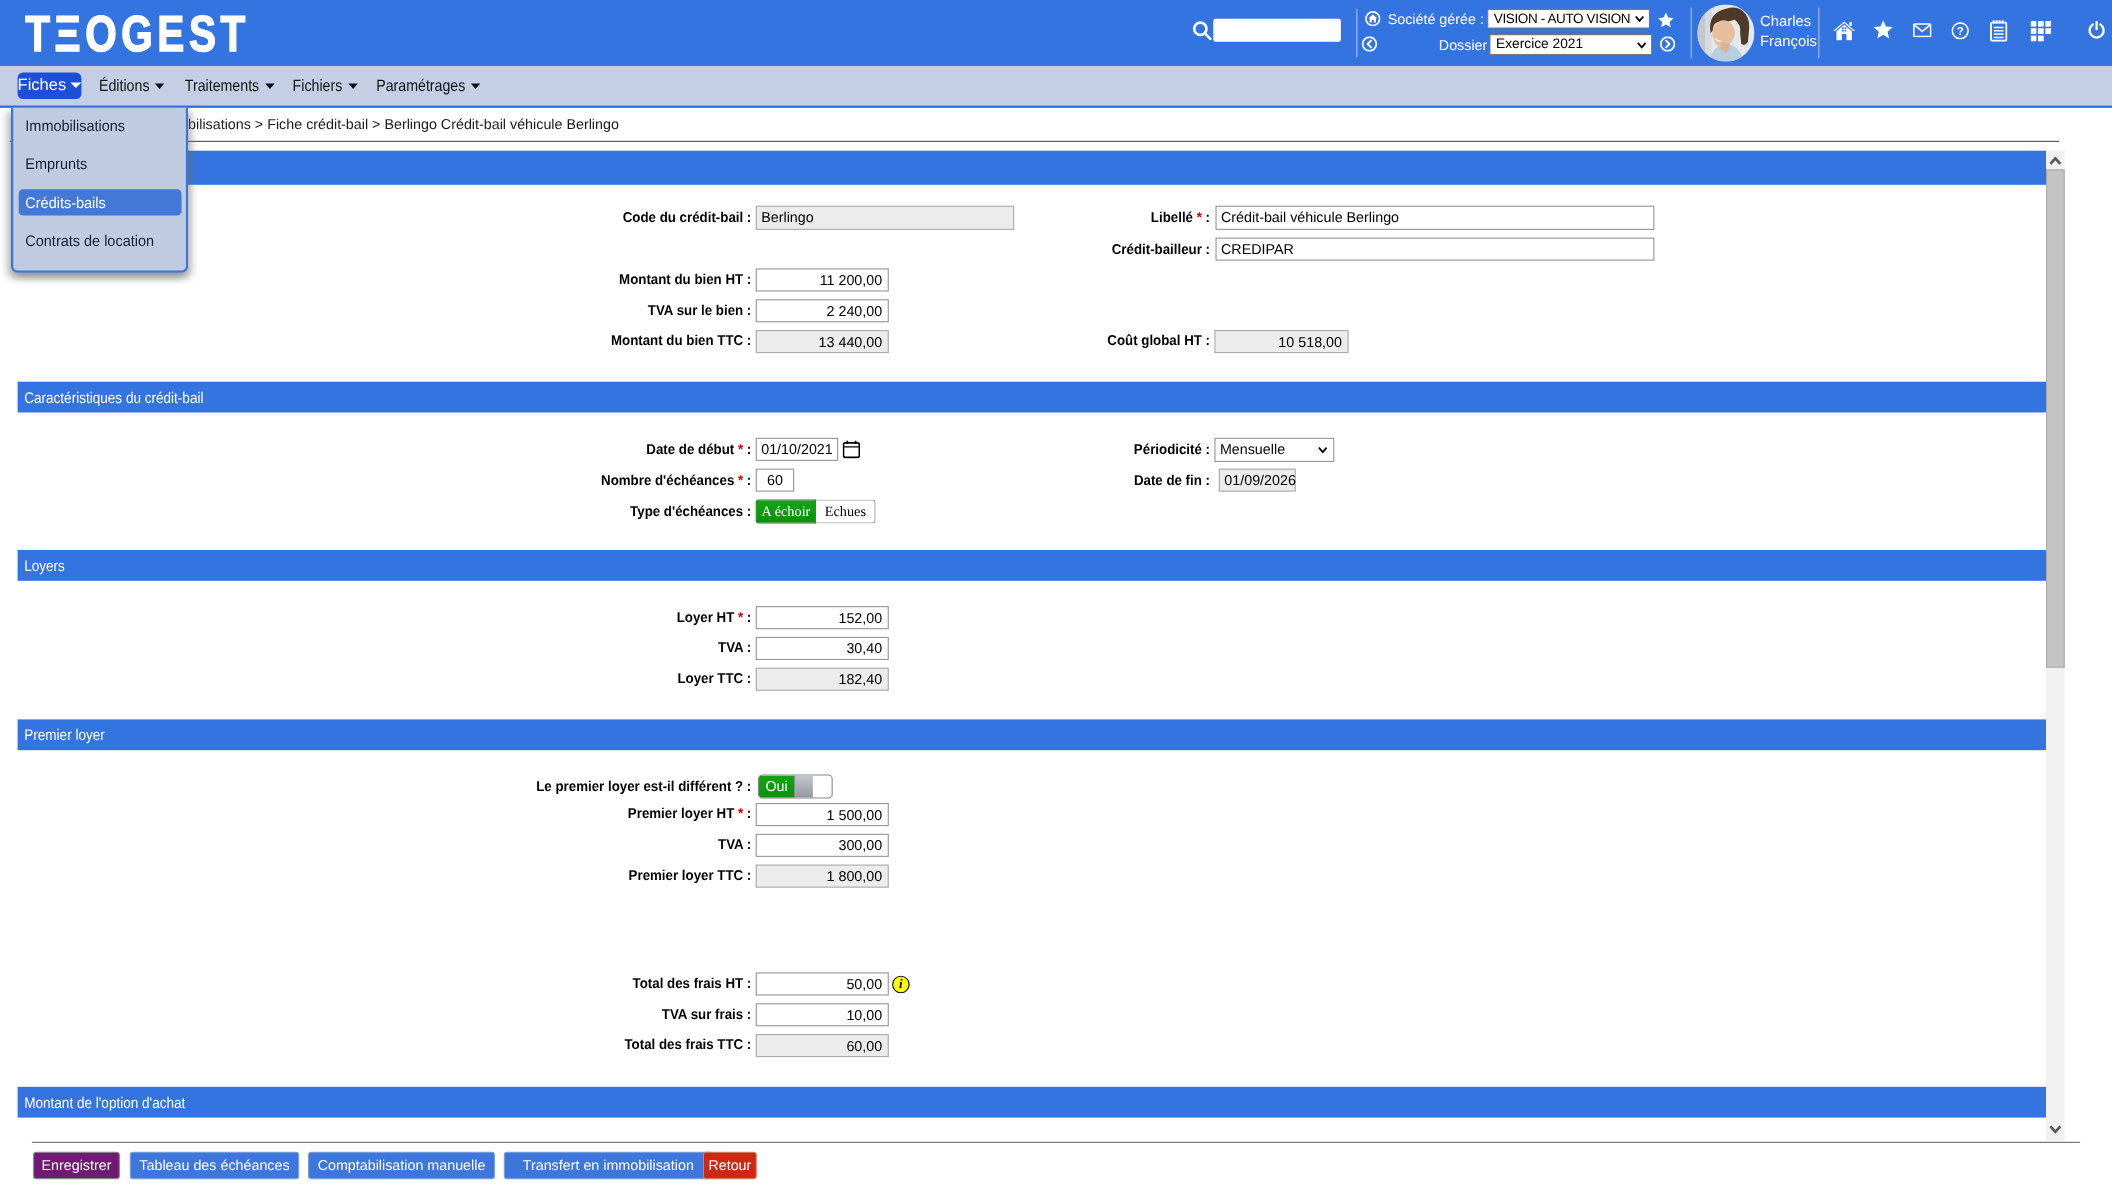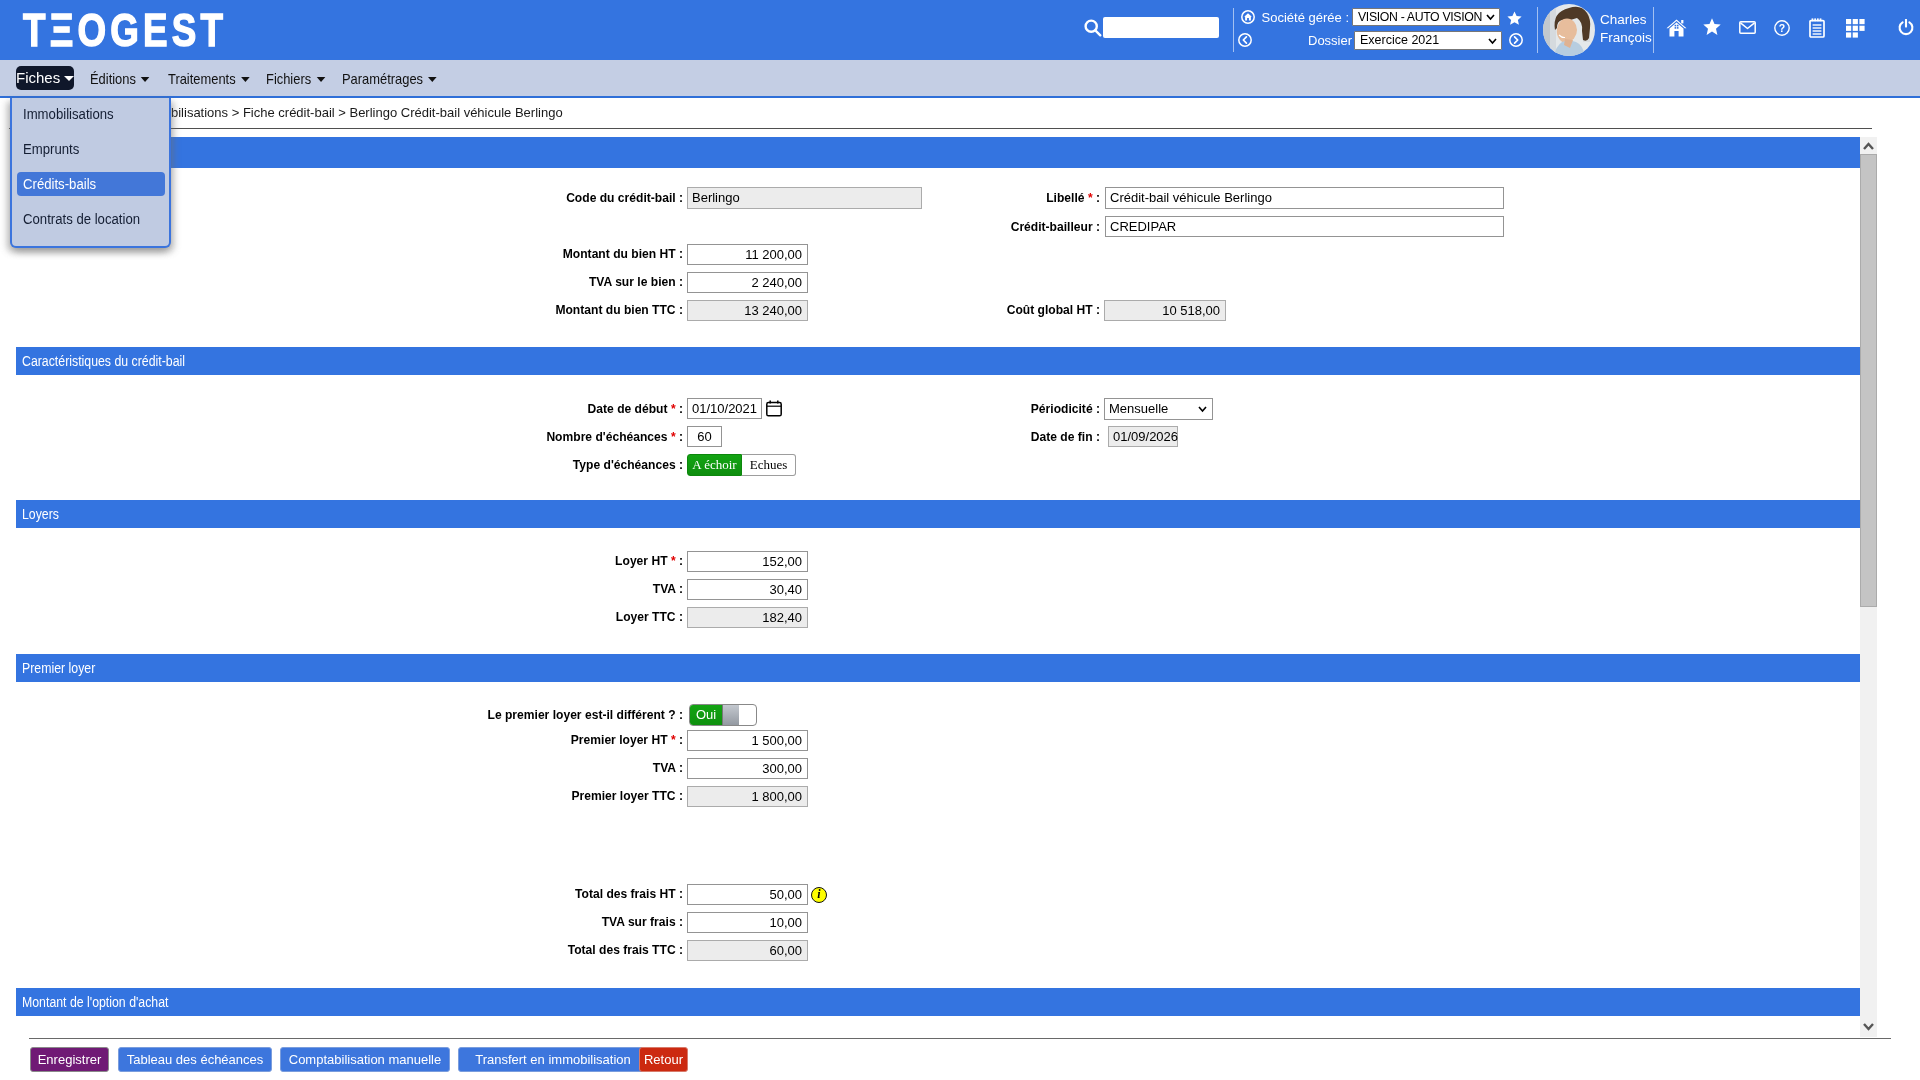--- a/index.html
+++ b/index.html
@@ -13,21 +13,21 @@
   -webkit-text-stroke:1.4px #fff; transform:scaleX(0.8); transform-origin:0 0; white-space:nowrap; }
 .wtxt { color:#fff; font-size:13px; white-space:nowrap; }
 .sep { position:absolute; width:1px; background:rgba(255,255,255,0.55); }
 .tsel { position:absolute; background:#fff; border:1px solid #777; border-radius:1px;
   font-size:13px; color:#000; padding-left:5px; }
 .tsel svg { position:absolute; right:4px; top:50%; margin-top:-4px; }
 
 #menubar { position:absolute; left:0; top:60px; width:1920px; height:38px; background:#c4cee4; border-bottom:2px solid #2f6fd8; }
 .mitem { position:absolute; top:0; height:37px; line-height:37px; font-size:15px; color:#111; white-space:nowrap; transform:scaleX(0.86); transform-origin:0 50%; }
 .caret { display:inline-block; width:0; height:0; border-left:5.2px solid transparent; border-right:5.2px solid transparent; border-top:5.5px solid #111; margin-left:6px; margin-bottom:1px; vertical-align:middle; }
-#fichesbtn { position:absolute; left:16px; top:6px; width:58px; height:24px; background:#0f172a; border-radius:5px; color:#fff; font-size:15px; line-height:24px; text-align:center; white-space:nowrap; }
+#fichesbtn { position:absolute; left:16px; top:6px; width:58px; height:24px; background:#1d4ed8; border-radius:5px; color:#fff; font-size:15px; line-height:24px; text-align:center; white-space:nowrap; }
 #fichesbtn .caret { border-top-color:#fff; margin-left:4px; }
 
 #crumb { position:absolute; left:171px; top:97px; height:31px; line-height:31px; font-size:13px; color:#1a1a1a; }
 #crumbline { position:absolute; left:9px; top:128px; width:1863px; height:1px; background:#4f4f4f; }
 
 #drop { position:absolute; left:10px; top:98px; width:161px; height:150px; background:#c0cbe2;
   border:2px solid #3b74dd; border-top:none; border-radius:0 0 6px 6px; z-index:50;
   box-shadow:-3px 4px 7px rgba(110,110,110,.45), 3px 4px 7px rgba(110,110,110,.45); }
 .ditem { position:absolute; left:11px; height:24px; line-height:24px; font-size:14px; color:#141e33; transform:scaleX(0.94); transform-origin:0 50%; white-space:nowrap; }
 #dhl { position:absolute; left:5px; top:74px; width:148px; height:24px; background:#4377d8; border-radius:4px; }
@@ -197,21 +197,21 @@
 <div class="fld txt dis" style="left:687px;top:187px;width:235px;height:22px;line-height:20px">Berlingo</div>
 <div class="lab" style="left:803px;top:187px;width:297px;line-height:22px">Libellé <span class="st">*</span> :</div>
 <div class="fld txt" style="left:1105px;top:187px;width:399px;height:22px;line-height:20px">Crédit-bail véhicule Berlingo</div>
 <div class="lab" style="left:803px;top:216px;width:297px;line-height:21px">Crédit-bailleur :</div>
 <div class="fld txt" style="left:1105px;top:216px;width:399px;height:21px;line-height:19px">CREDIPAR</div>
 <div class="lab" style="left:283px;top:244px;width:400px;line-height:20px">Montant du bien HT :</div>
 <div class="fld num" style="left:687px;top:244px;width:121px;height:21px;line-height:19px">11 200,00</div>
 <div class="lab" style="left:283px;top:272px;width:400px;line-height:20px">TVA sur le bien :</div>
 <div class="fld num" style="left:687px;top:272px;width:121px;height:21px;line-height:19px">2 240,00</div>
 <div class="lab" style="left:283px;top:300px;width:400px;line-height:20px">Montant du bien TTC :</div>
-<div class="fld num dis" style="left:687px;top:300px;width:121px;height:21px;line-height:19px">13 240,00</div>
+<div class="fld num dis" style="left:687px;top:300px;width:121px;height:21px;line-height:19px">13 440,00</div>
 <div class="lab" style="left:803px;top:300px;width:297px;line-height:20px">Coût global HT :</div>
 <div class="fld num dis" style="left:1104px;top:300px;width:122px;height:21px;line-height:19px">10 518,00</div>
 
 <div class="lab" style="left:283px;top:398px;width:400px;line-height:21px">Date de début <span class="st">*</span> :</div>
 <div class="fld txt" style="left:687px;top:398px;width:75px;height:21px;line-height:19px">01/10/2021</div>
 <svg class="abs" style="left:766px;top:400px" width="16" height="17" viewBox="0 0 16 17">
   <rect x="0.8" y="2.6" width="14.4" height="13.2" rx="1.6" fill="none" stroke="#000" stroke-width="1.5"></rect>
   <line x1="4.2" y1="0.6" x2="4.2" y2="3.6" stroke="#000" stroke-width="1.5"></line>
   <line x1="11.8" y1="0.6" x2="11.8" y2="3.6" stroke="#000" stroke-width="1.5"></line>
   <line x1="1" y1="6.2" x2="15" y2="6.2" stroke="#000" stroke-width="1.2"></line>

